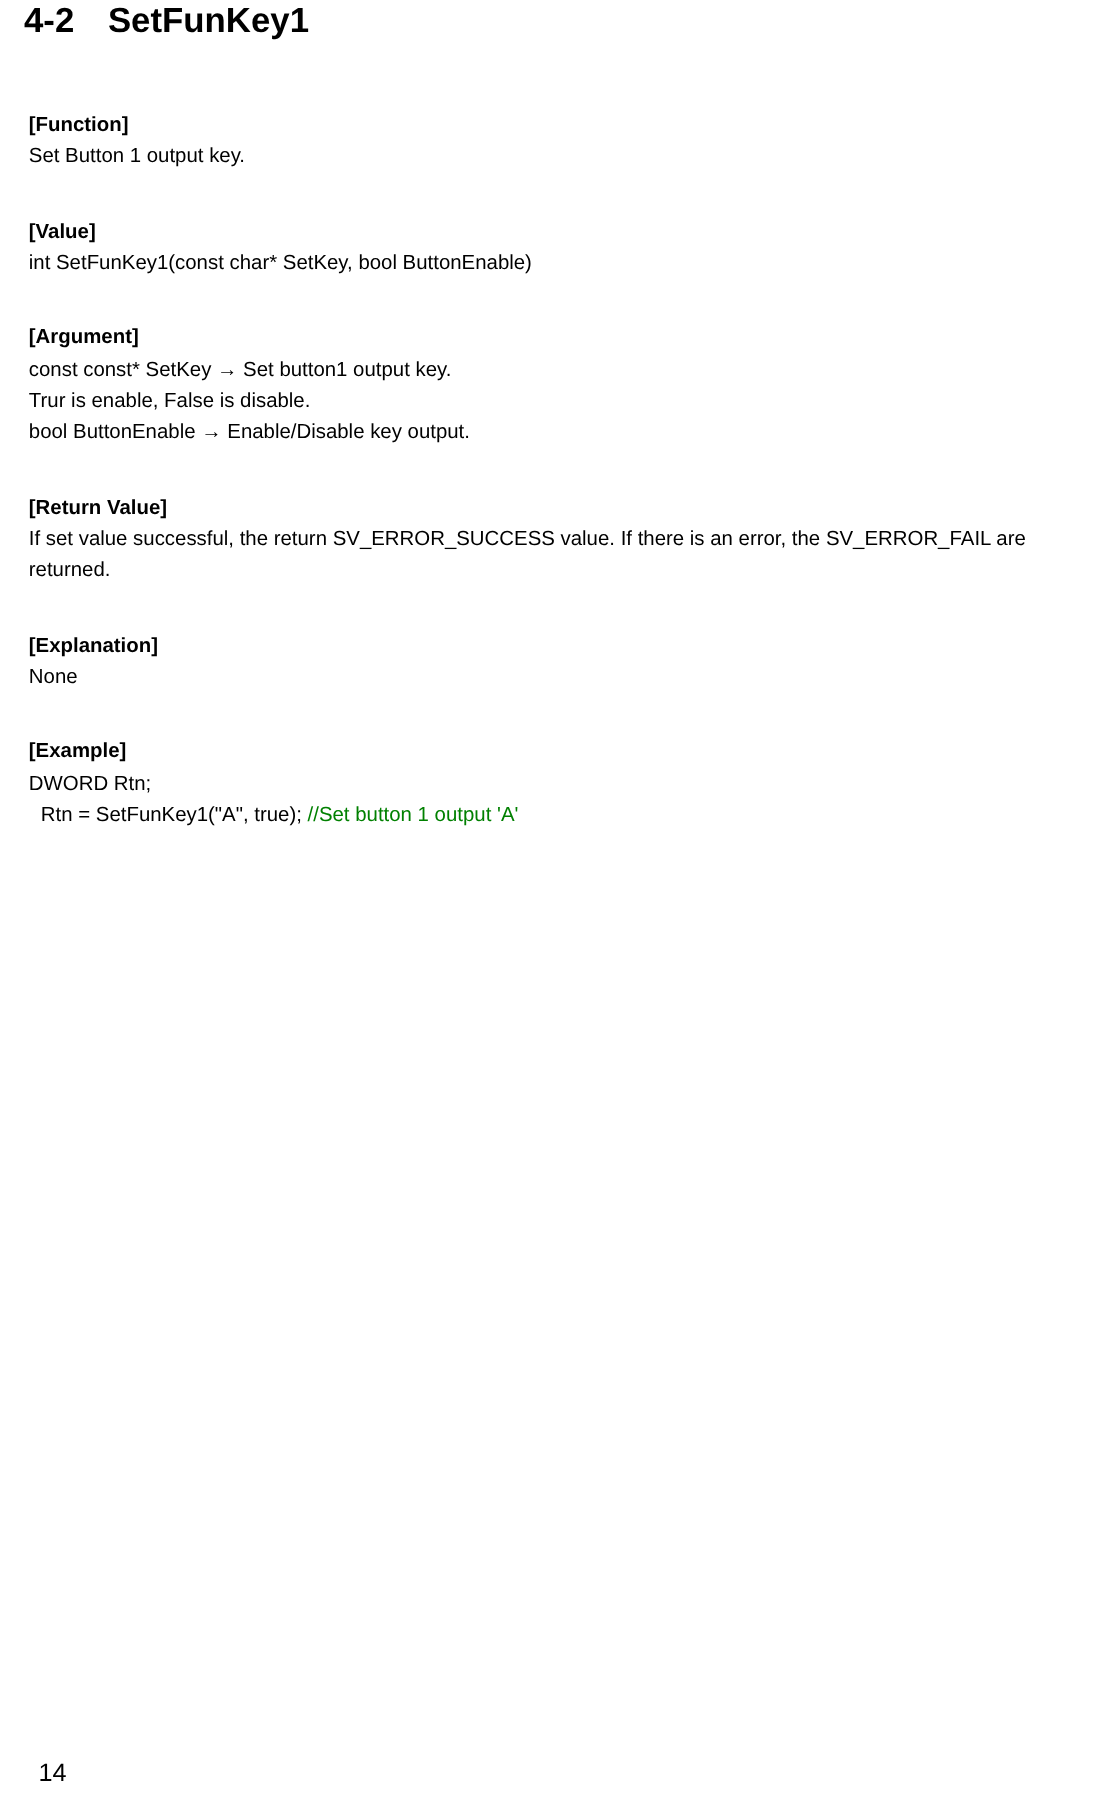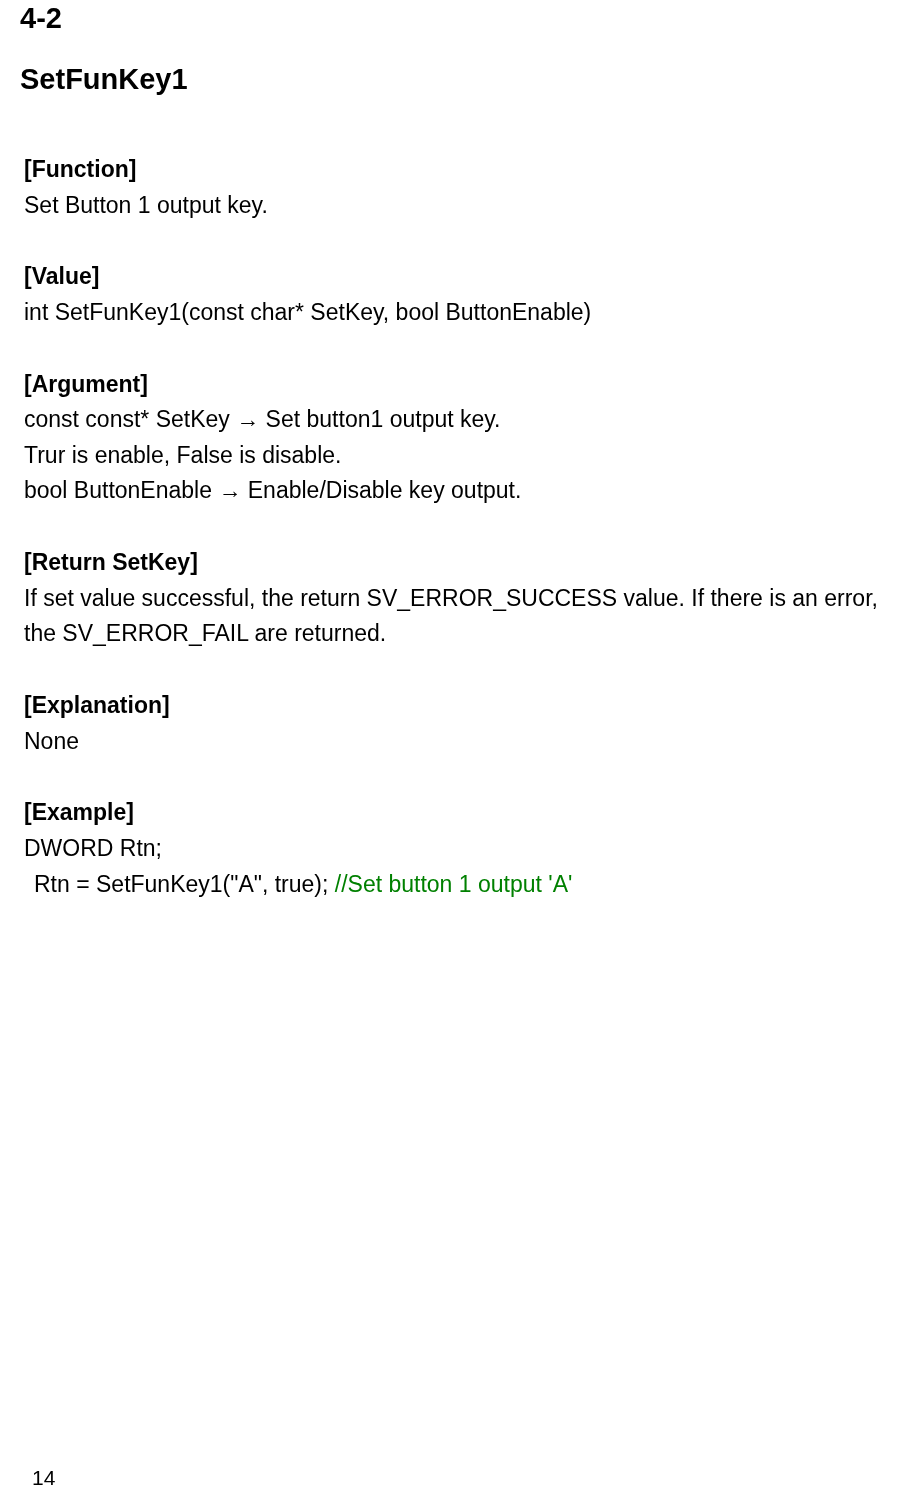--- a/index.html
+++ b/index.html
@@ -1,40 +1,39 @@
 <!DOCTYPE html>
 <html><head>
   <meta charset="utf-8">
   <style>
     * {
       margin: 0;
       padding: 0;
       box-sizing: border-box;
-      flex-direction: column;
     }
     body {
       width: 920px;
       height: 1502px;
       background: white;
       font-family: Arial, Helvetica, sans-serif;
       color: #000;
       position: relative;
       padding: 0 20px;
     }
     .section-title-wrap {
       display: flex;
       gap: 28px;
       font-size: 29px;
       font-weight: bold;
       padding-top: 2px;
       margin-bottom: 56px;
     }
     .content {
       padding-left: 4px;
-      font-size: 23px;
+      font-size: 17px;
       line-height: 1.55;
     }
     .heading {
       font-weight: bold;
     }
     .para {
       margin-bottom: 36px;
     }
     .example-indent {
       padding-left: 10px;
@@ -70,21 +69,21 @@
   </div>
 
   <div class="para">
     <div class="heading">[Argument]</div>
     <div>const const* SetKey → Set button1 output key.</div>
     <div>Trur is enable, False is disable.</div>
     <div>bool ButtonEnable → Enable/Disable key output.</div>
   </div>
 
   <div class="para">
-    <div class="heading">[Return SetKey]</div>
+    <div class="heading">[Return Value]</div>
     <div>If set value successful, the return SV_ERROR_SUCCESS value. If there is an error, the SV_ERROR_FAIL are returned.</div>
   </div>
 
   <div class="para">
     <div class="heading">[Explanation]</div>
     <div>None</div>
   </div>
 
   <div>
     <div class="heading">[Example]</div>

